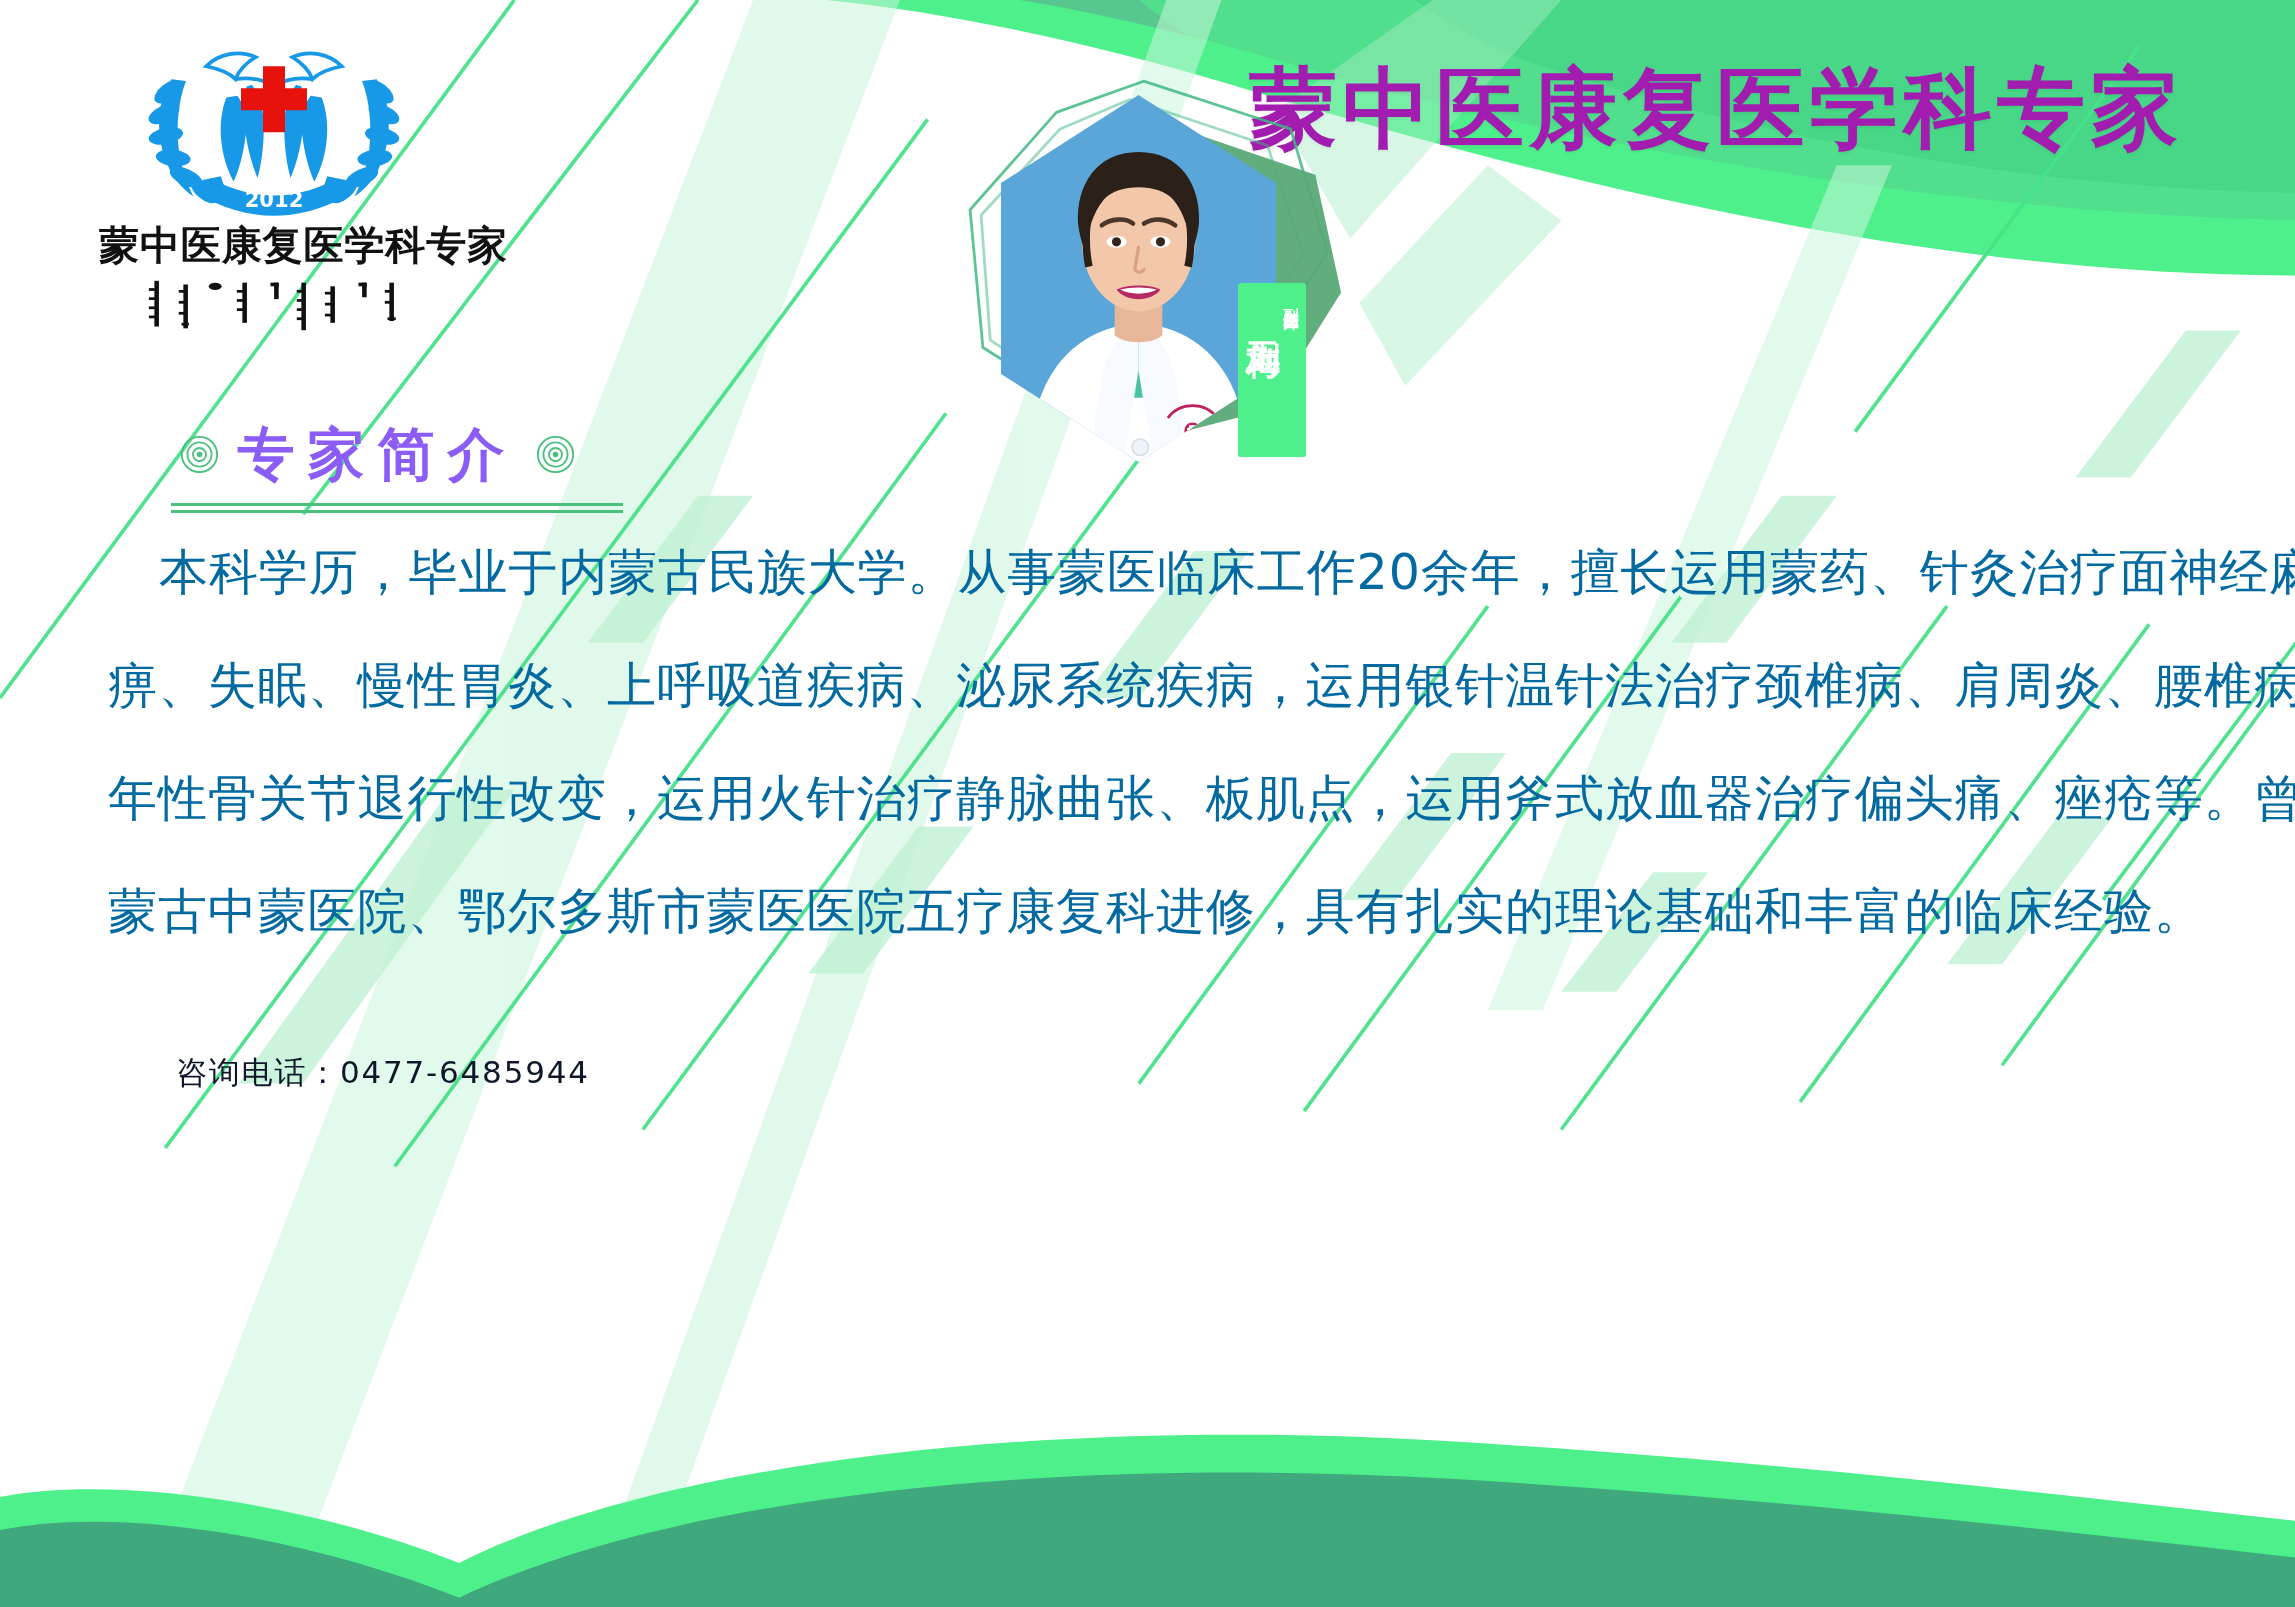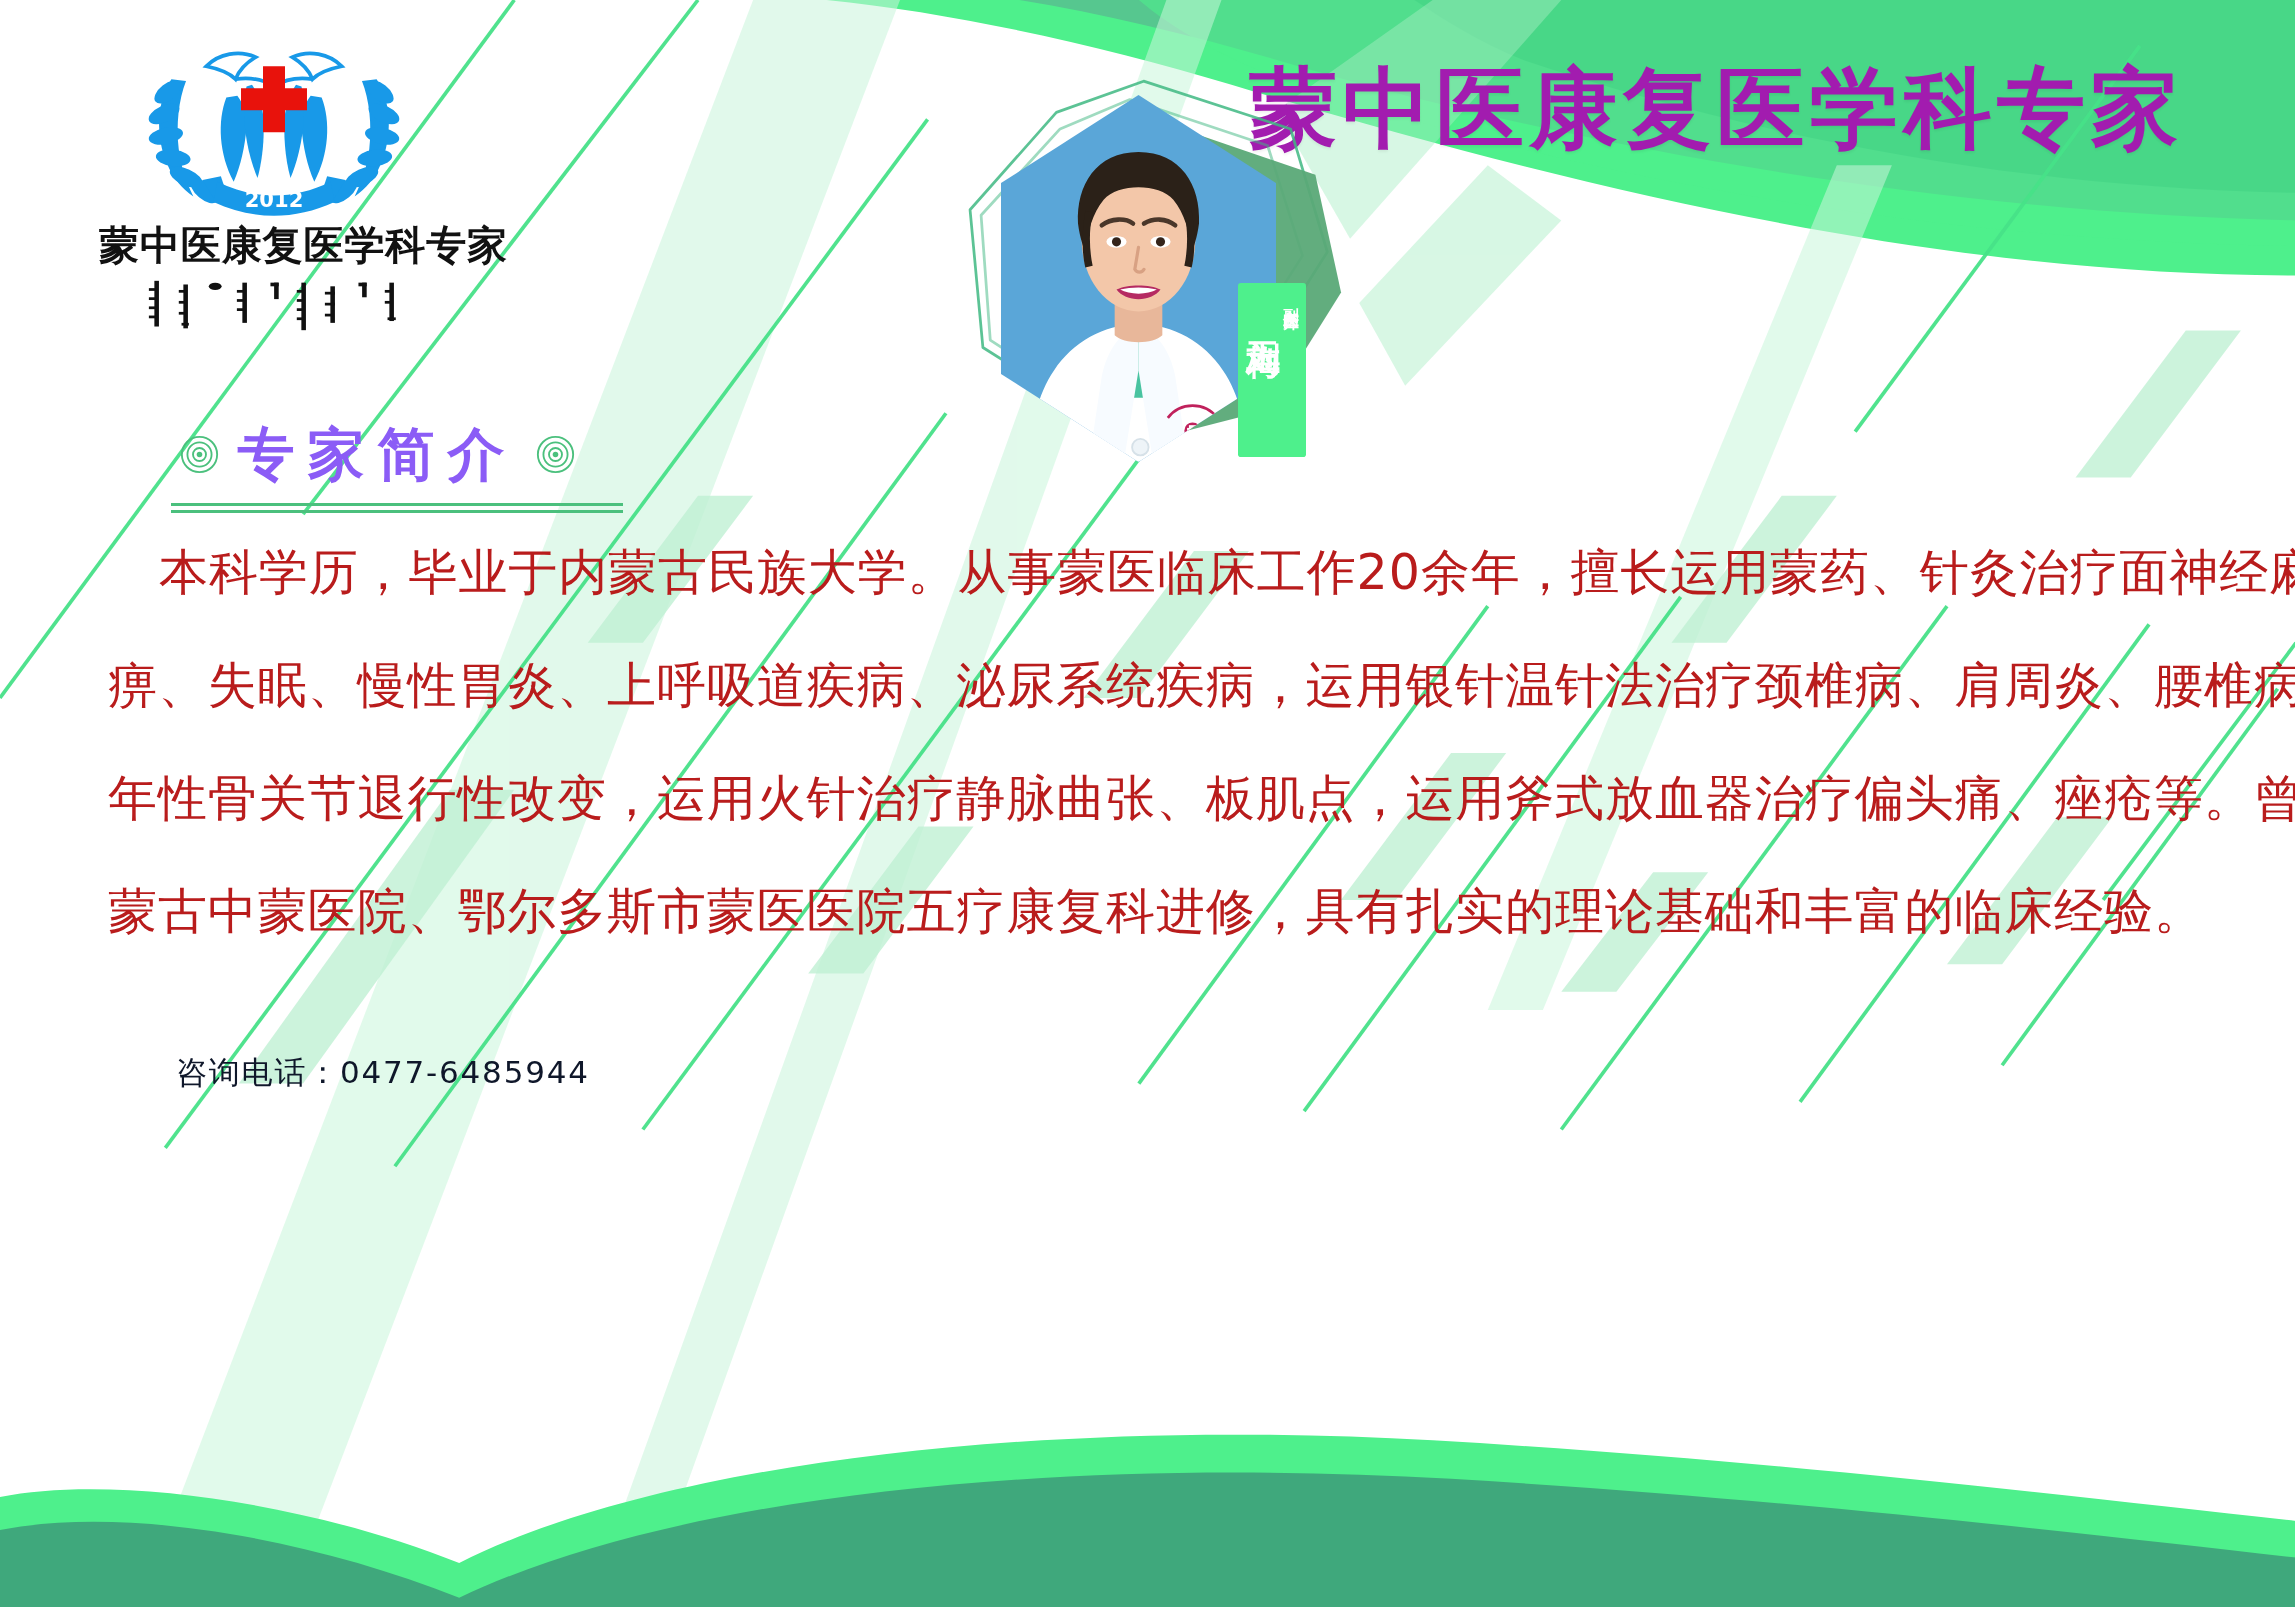--- a/index.html
+++ b/index.html
@@ -80,21 +80,21 @@
 
   
   .bio{
     position:absolute;left:108px;top:547px;width:2085px;
     color:#0d6b6b;
   }
   .bio p{
     margin:0 0 61px 0;font-size:49px;line-height:1.06;letter-spacing:0.9px;
     white-space:nowrap;
     font-family:"DejaVu Sans","Liberation Sans",sans-serif;
-    color:#b91c1c;
+    color:#0369a1;
   }
   .bio p.indent{text-indent:51px;}
   .phone{
     position:absolute;left:176px;top:1052px;
     font-size:31px;letter-spacing:1.8px;color:#0f172a;white-space:nowrap;
     font-family:"DejaVu Sans","Liberation Sans",sans-serif;
   }
 
   
   .footer-waves{position:absolute;left:0;bottom:0;width:2296px;height:174px;}

